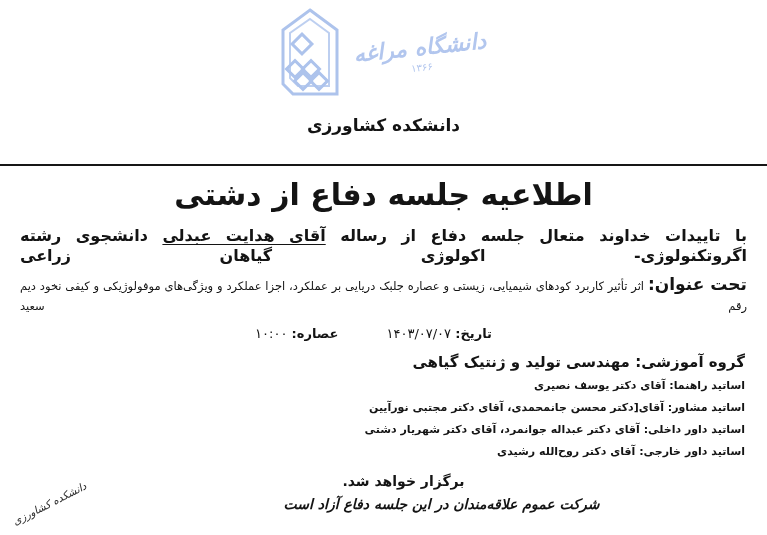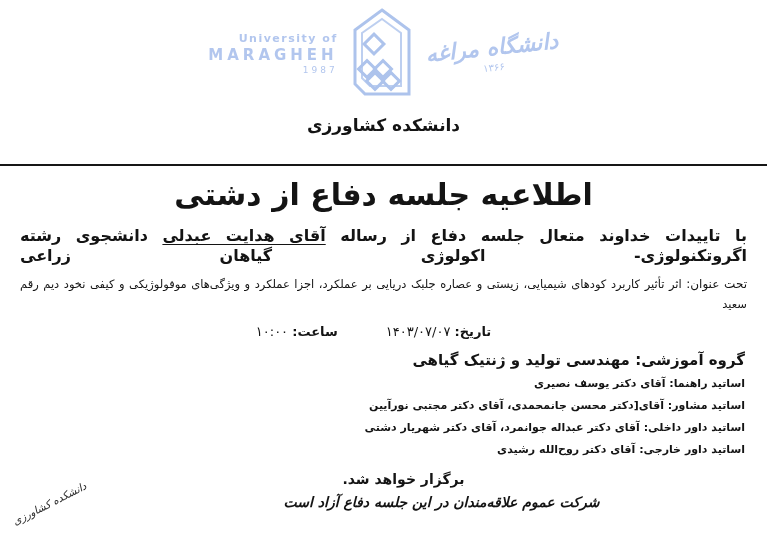--- a/index.html
+++ b/index.html
@@ -29,21 +29,21 @@
   
   .line1{
     margin:8px 20px 8px 20px;font-size:16px;font-weight:600;line-height:20px;
     text-align:justify;text-align-last:justify;white-space:nowrap_off;
   }
   .student{ text-decoration:underline;text-underline-offset:3px;font-weight:700; }
   .line2{
     margin:6px 20px 0 20px;font-size:11.5px;line-height:20px;
     text-align:justify;text-align-last:justify;
   }
-  .line2 .lbl{font-weight:400;font-size:12px;}
+  .line2 .lbl{font-weight:700;font-size:17px;}
   .date-row{
     display:flex;justify-content:center;gap:48px;
     margin:8px 20px 0 0;font-size:13px;line-height:20px;
   }
   .date-row .lbl{font-weight:700;}
   .info-rows{ margin:6px 22px 0 20px; }
   .info-row{ font-size:11px;font-weight:700;line-height:22px;text-align:right; }
   .info-row.first{ font-size:15px;line-height:25px; }
   .closing{ text-align:center;font-size:14px;font-weight:700;line-height:18px;margin-top:9px;position:relative;right:-20px; }
   .note{ text-align:center;font-size:14px;font-weight:700;font-style:italic;line-height:22px;margin-top:3px;position:relative;right:-58px; }
@@ -52,25 +52,20 @@
     position:absolute;left:16px;bottom:8px;font-size:10.5px;font-style:italic;
     color:#2a2a2a;transform:rotate(-27deg);transform-origin:left bottom;white-space:nowrap;
   }
 </style>
 </head>
 <body>
 
 <div class="page">
 
   <div class="logo-row">
-    <div class="logo-en">
-      <div class="uni-of">University of</div>
-      <div class="uni-name">MARAGHEH</div>
-      <div class="uni-year">1987</div>
-    </div>
     <div class="emblem">
       <svg width="60" height="90" viewBox="0 0 60 90" fill="none" xmlns="http://www.w3.org/2000/svg">
         <g stroke="#adc3ec" stroke-width="3" fill="none">
           <path d="M30 3 L57 23 L57 87 L13 87 L3 77 L3 23 Z"></path>
           <path d="M30 12 L49 26 L49 79 L18 79 L10 71 L10 26 Z" stroke-width="2" opacity="0.8"></path>
           <rect x="15" y="30" width="14" height="14" transform="rotate(45 22 37)"></rect>
           <rect x="9" y="56" width="12" height="12" transform="rotate(45 15 62)"></rect>
           <rect x="25" y="56" width="12" height="12" transform="rotate(45 31 62)"></rect>
           <rect x="17" y="68" width="12" height="12" transform="rotate(45 23 74)"></rect>
           <rect x="33" y="68" width="12" height="12" transform="rotate(45 39 74)"></rect>
@@ -92,21 +87,21 @@
   <div class="line1"><span>با تاییدات خداوند متعال جلسه دفاع از رساله </span><span class="student">آقای هدایت عبدلی</span><span> دانشجوی رشته اگروتکنولوژی- اکولوژی گیاهان زراعی</span></div>
 
   <div class="line2"><span class="lbl">تحت عنوان:</span><span> اثر تأثیر کاربرد کودهای شیمیایی، زیستی و عصاره جلبک دریایی بر عملکرد، اجزا عملکرد و ویژگی‌های موفولوژیکی و کیفی نخود دیم رقم سعید</span></div>
 
   <div class="date-row">
     <div>
       <span class="lbl">تاریخ:</span>
       <span>۱۴۰۳/۰۷/۰۷</span>
     </div>
     <div>
-      <span class="lbl">ساعت:</span>
+      <span class="lbl">عصاره:</span>
       <span>۱۰:۰۰</span>
     </div>
   </div>
 
   <div class="info-rows">
     <div class="info-row first"><span>گروه آموزشی:</span> <span>مهندسی تولید و ژنتیک گیاهی</span></div>
     <div class="info-row"><span>اساتید راهنما:</span> <span>آقای دکتر یوسف نصیری</span></div>
     <div class="info-row"><span>اساتید مشاور:</span> <span>آقای[دکتر محسن جانمحمدی، آقای دکتر مجتبی نورآیین</span></div>
     <div class="info-row"><span>اساتید داور داخلی:</span> <span>آقای دکتر عبداله جوانمرد، آقای دکتر شهریار دشتی</span></div>
     <div class="info-row"><span>اساتید داور خارجی:</span> <span>آقای دکتر روح‌الله رشیدی</span></div>

